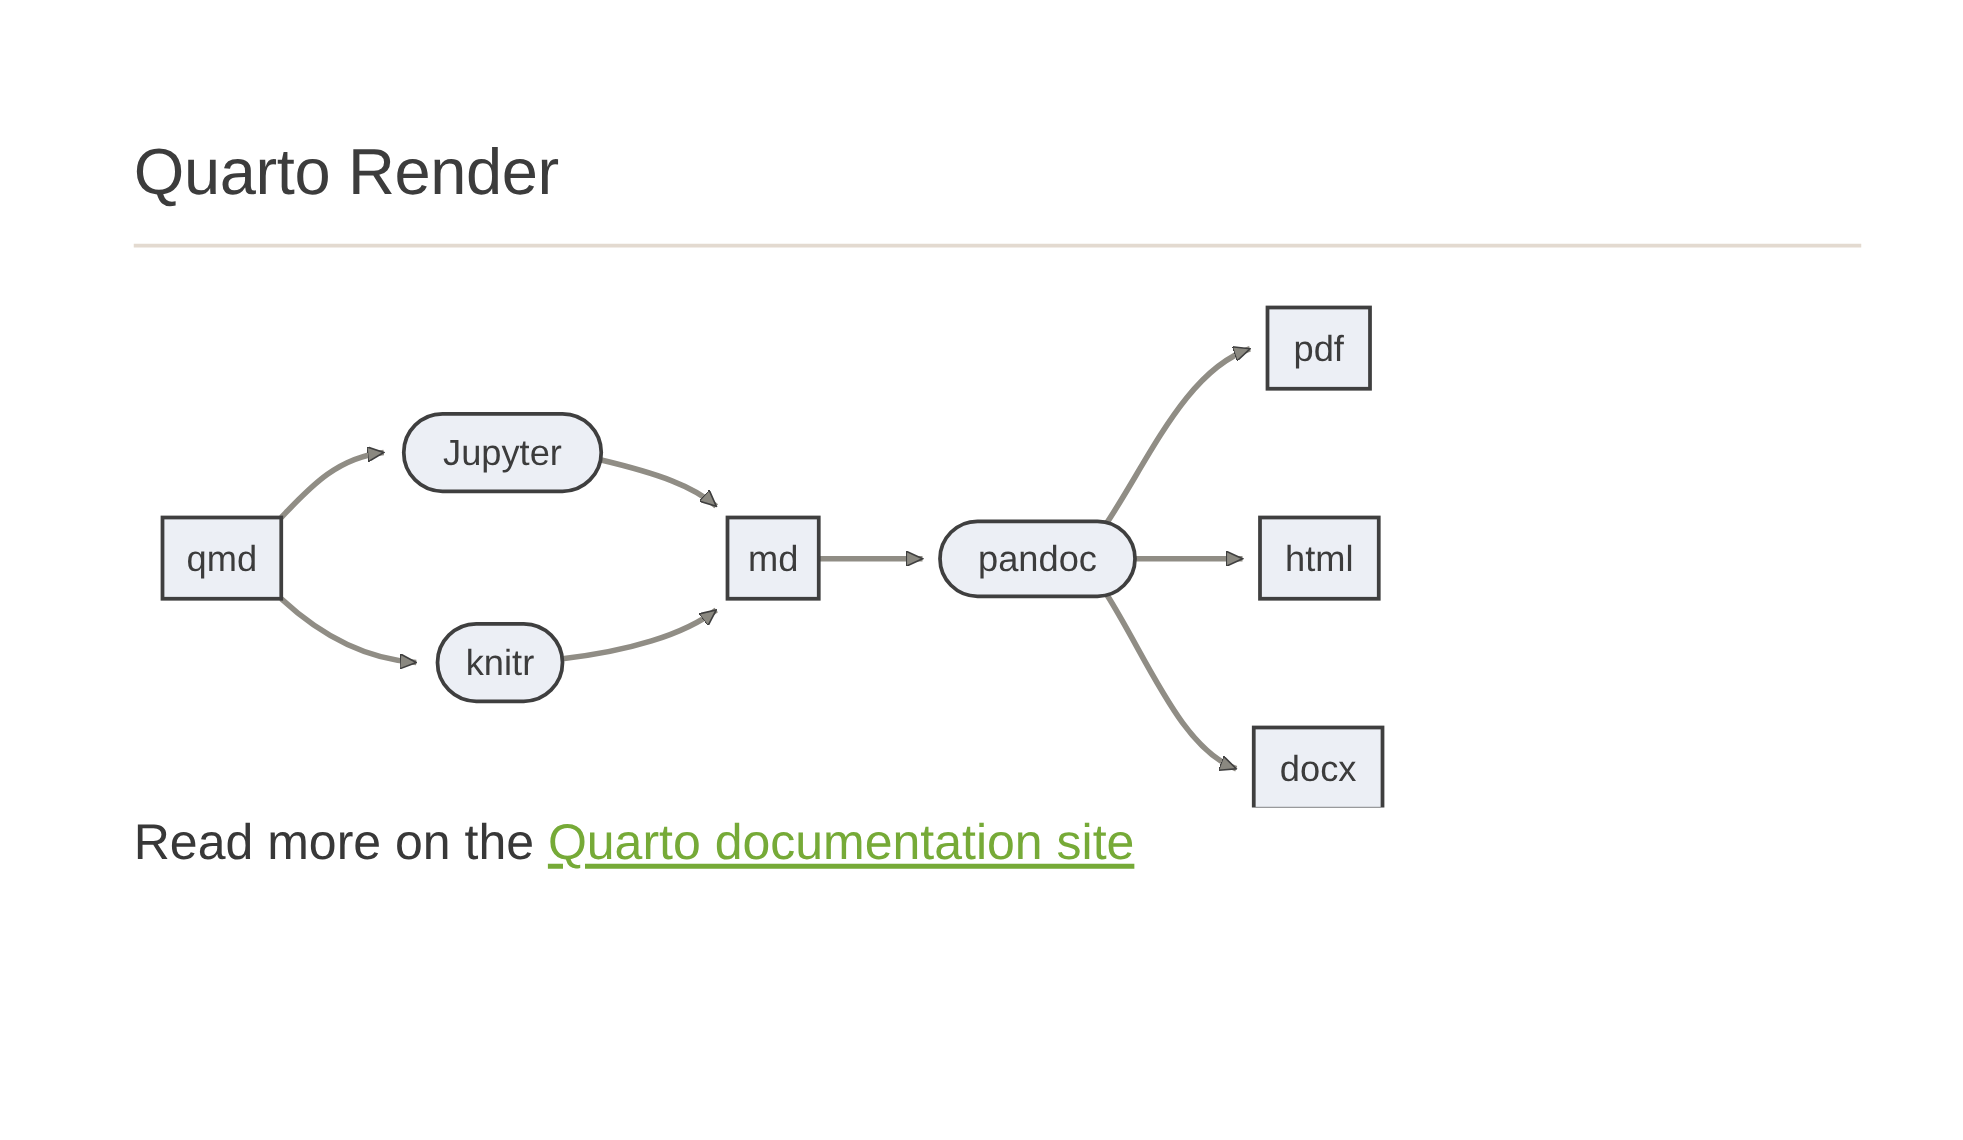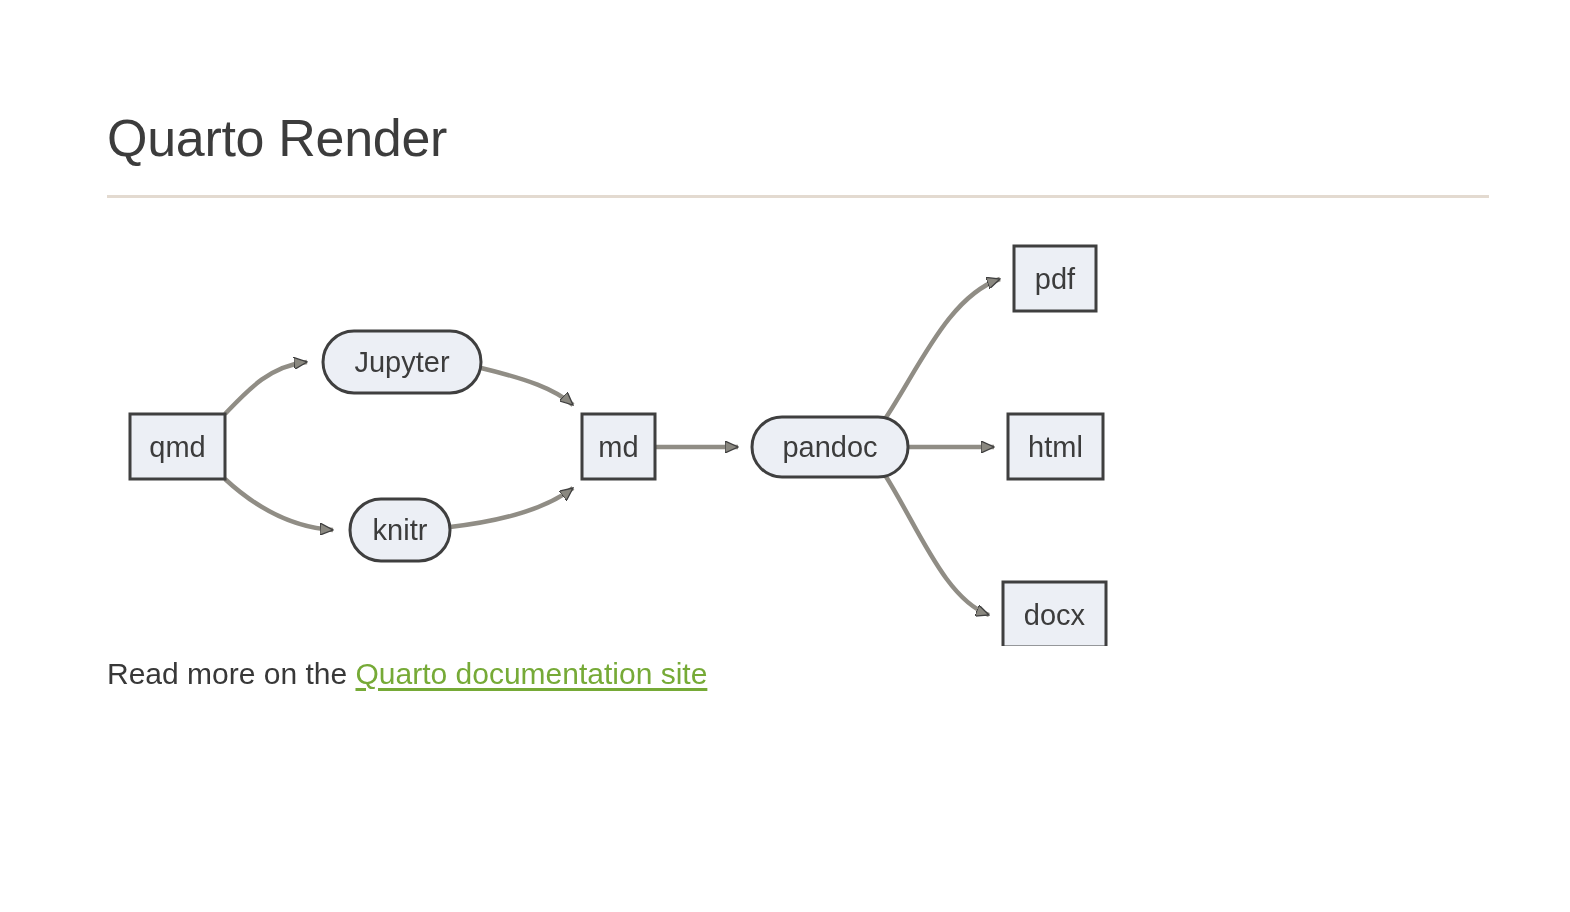--- a/index.html
+++ b/index.html
@@ -48,21 +48,21 @@
   }
   .figure svg {
     display: block;
   }
   .node-label {
     font-family: "Liberation Sans", sans-serif;
     font-size: 29px;
     fill: #3c3c3c;
   }
   .read-more {
-    font-size: 30px;
+    font-size: 40px;
     color: #383838;
     line-height: 40px;
     margin: 0;
     padding-top: 8px;
   }
   .doc-link {
     color: #76aa37;
     text-decoration: underline;
     text-decoration-color: #76aa37;
     text-underline-offset: 4px;

